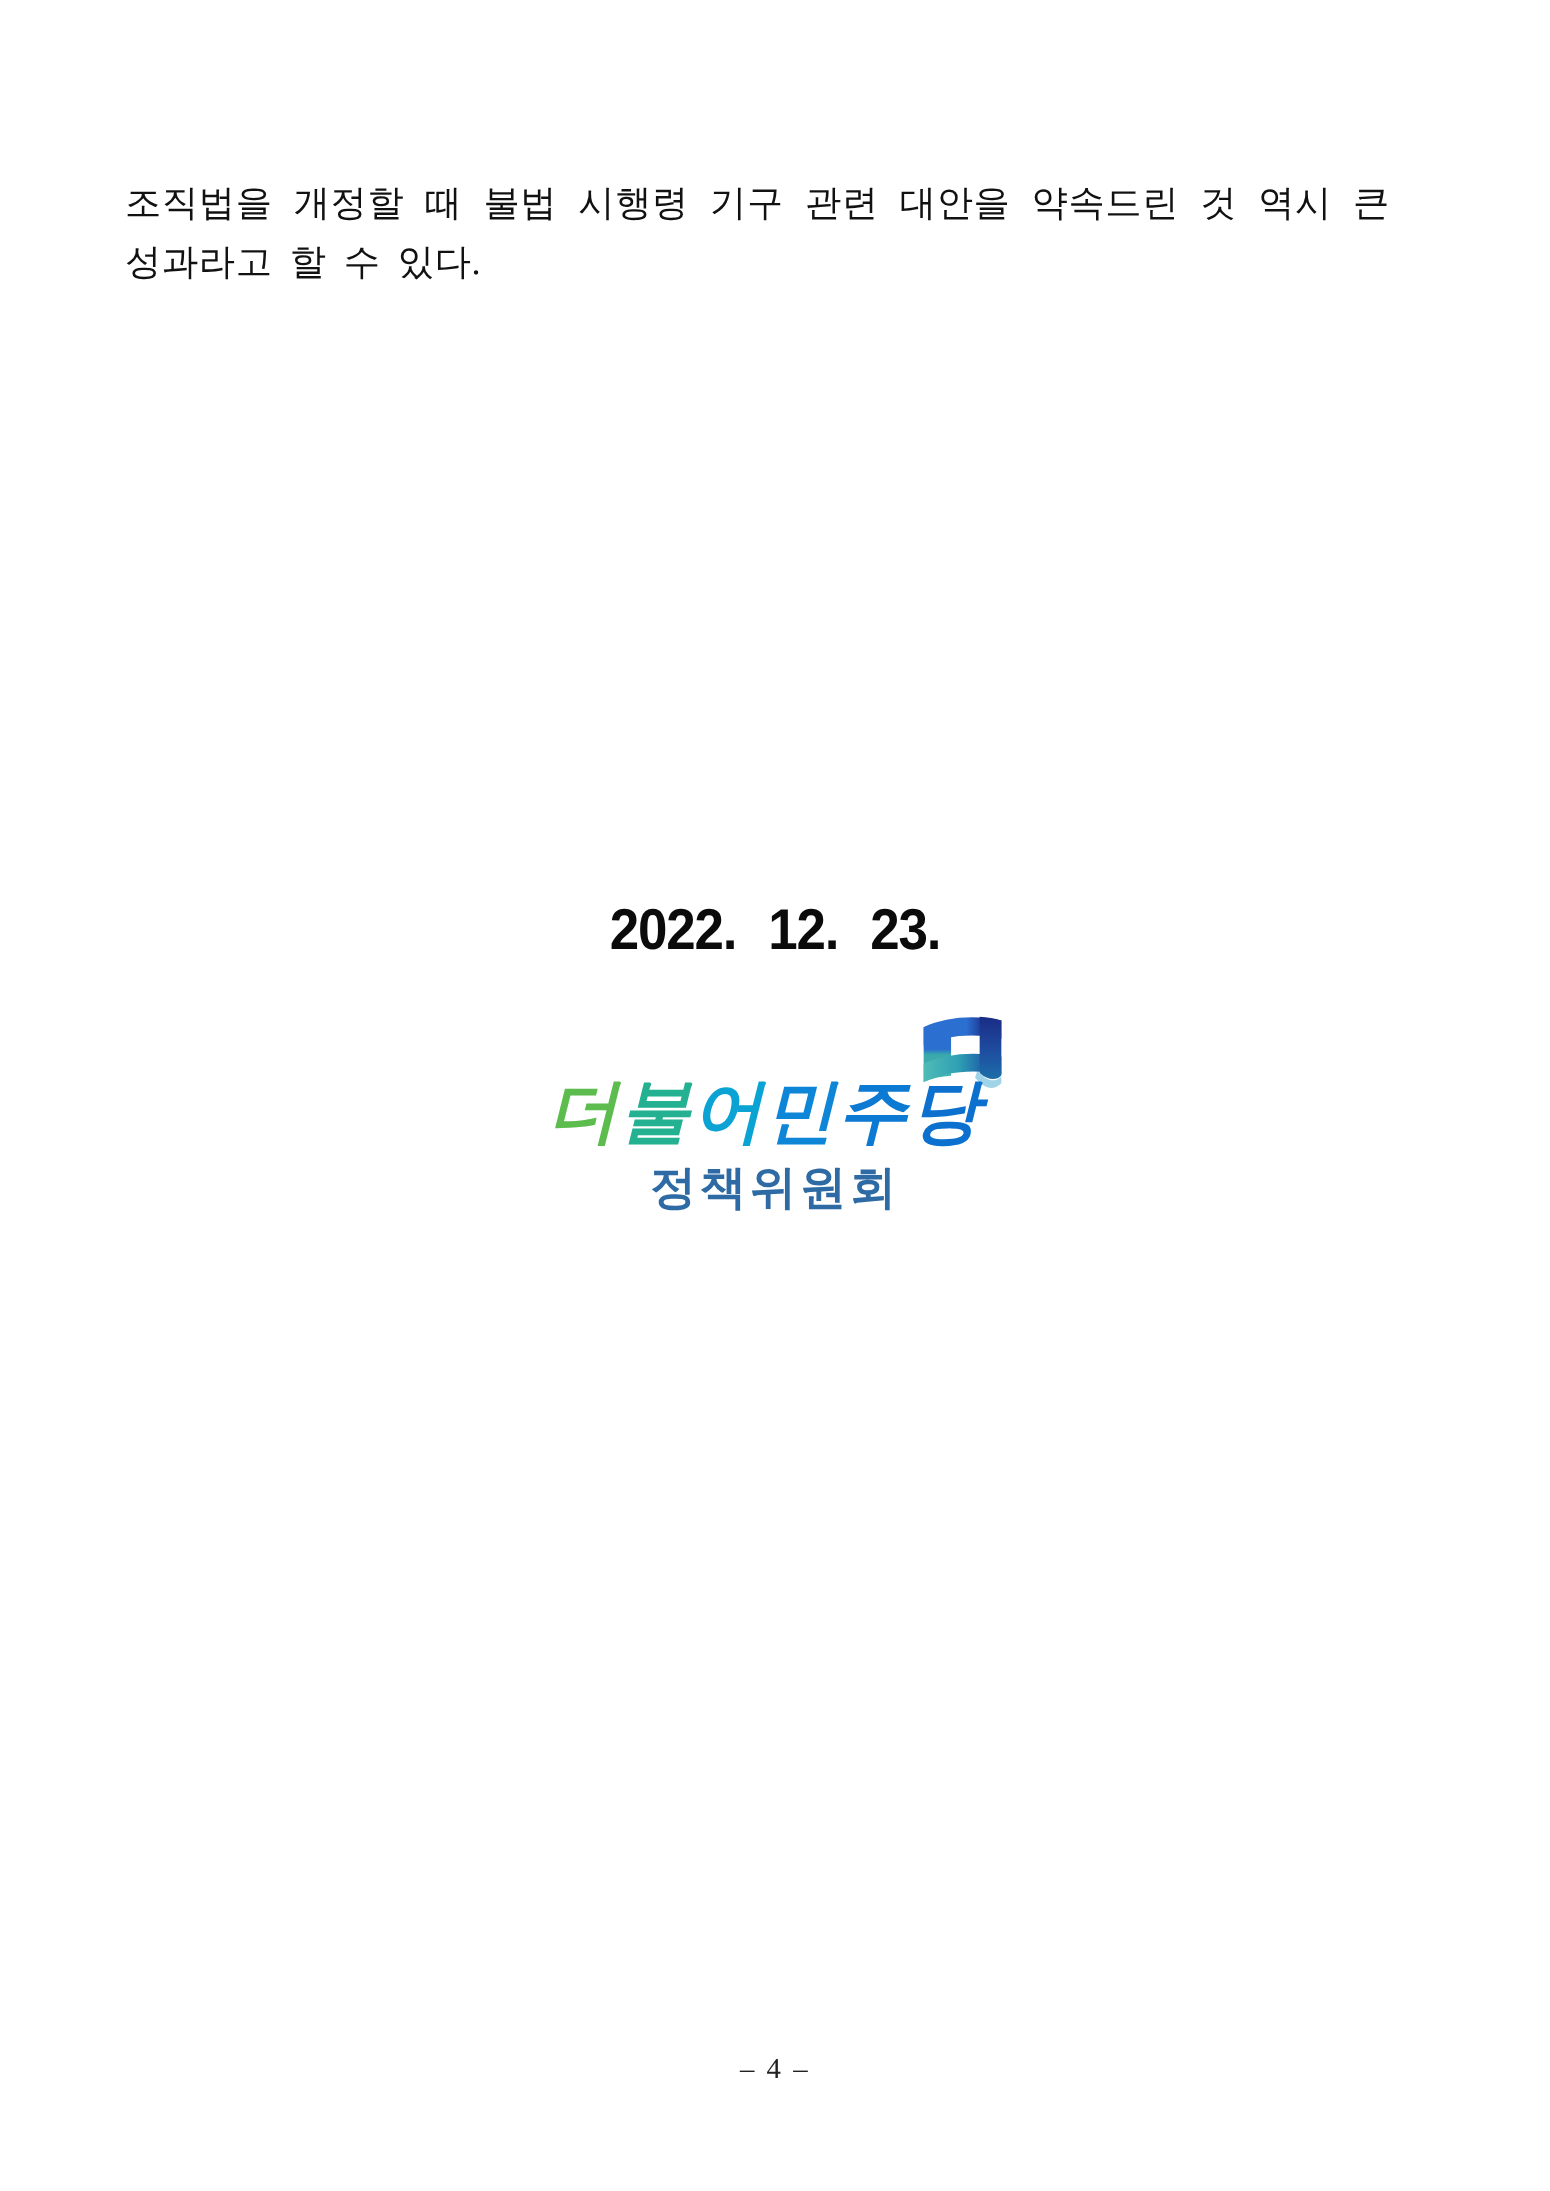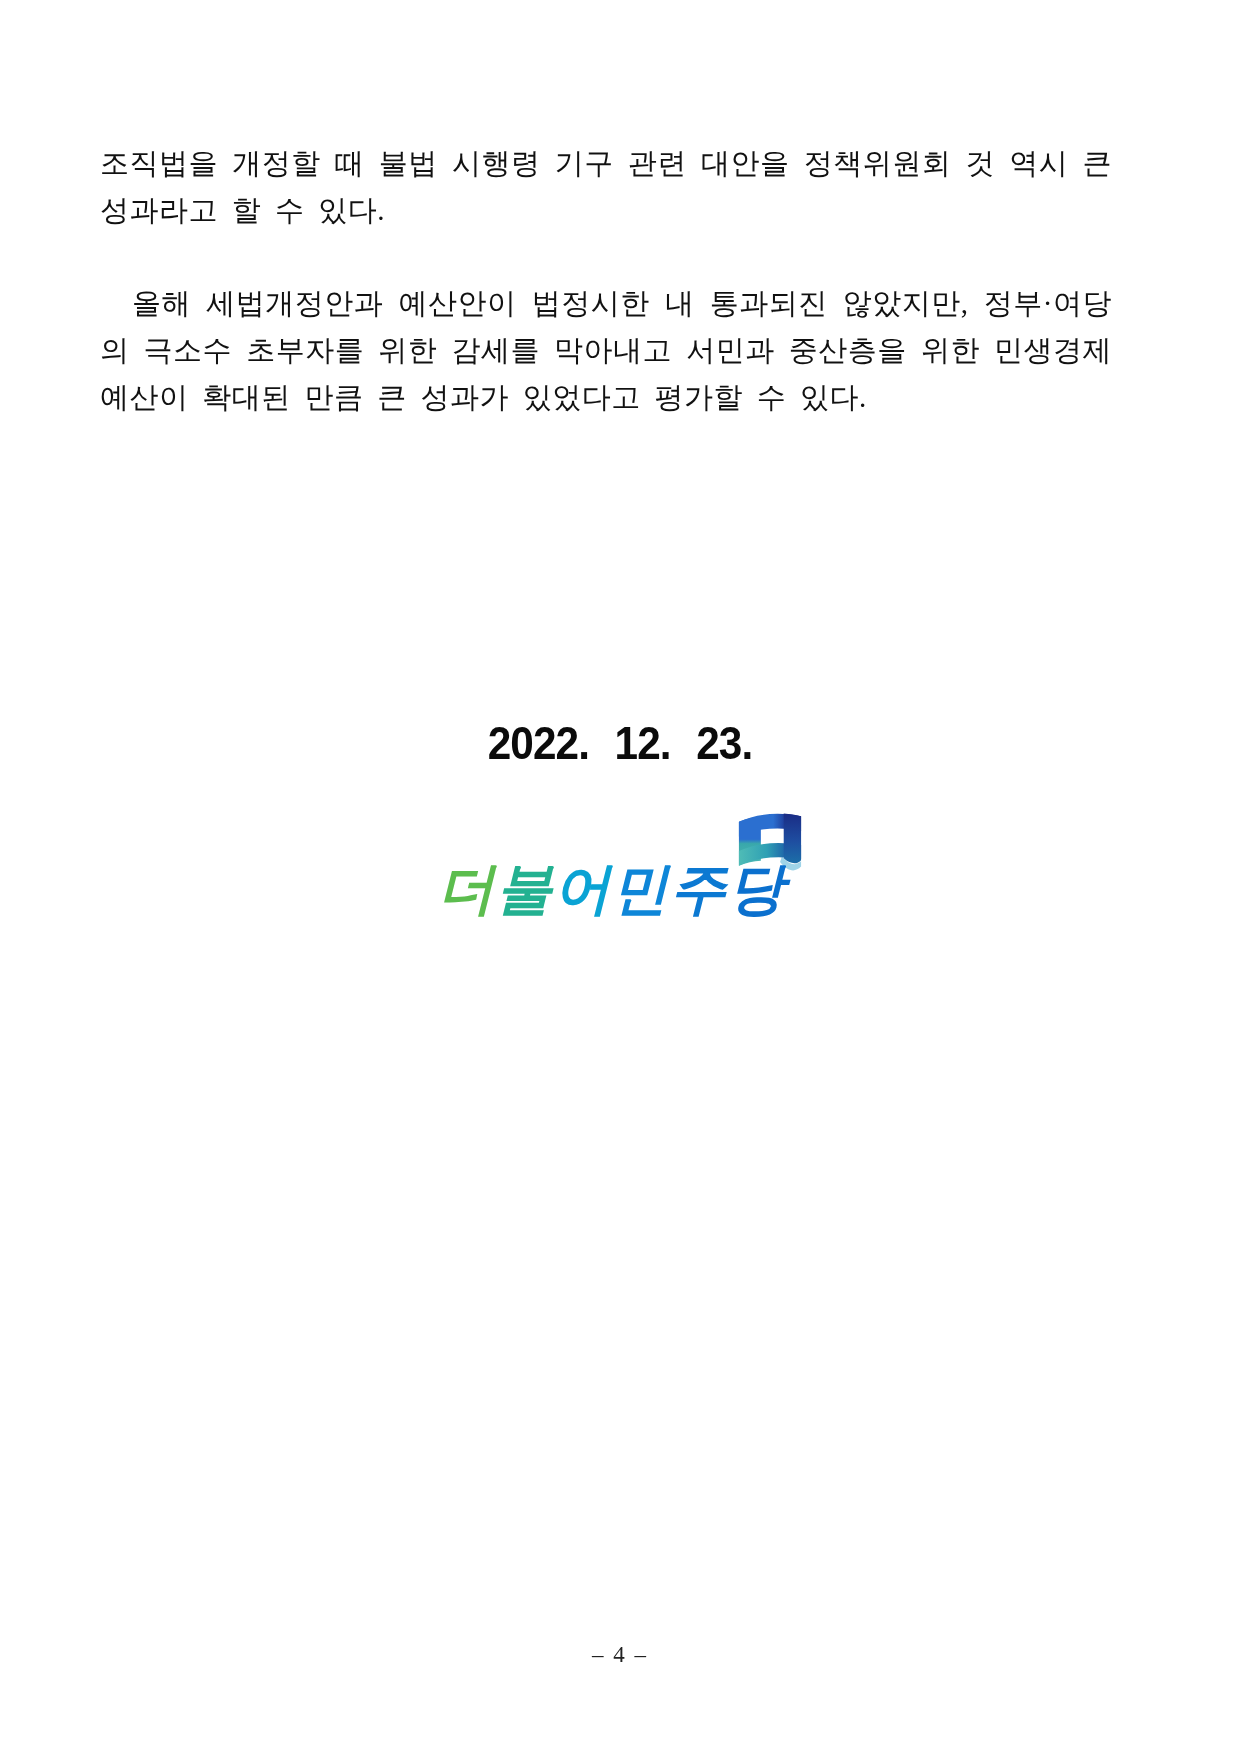--- a/index.html
+++ b/index.html
@@ -96,22 +96,21 @@
     letter-spacing: 2px;
     color: #222222;
   }
 </style>
 </head>
 <body>
 
 <div class="page">
 
   <div class="body-text">
-    <p class="para">조직법을 개정할 때 불법 시행령 기구 관련 대안을 정책위원회 것 역시 큰 성과라고 할 수 있다.</p>
-    <p class="para indent">올해 세법개정안과 예산안이 법정시한 내 통과되진 않았지만, 정부·여당의 극소수 초부자를 위한 감세를 막아내고 서민과 중산층을 위한 민생경제예산이 확대된 만큼 큰 성과가 있었다고 평가할 수 있다.</p>
+    <p class="para">조직법을 개정할 때 불법 시행령 기구 관련 대안을 약속드린 것 역시 큰 성과라고 할 수 있다.</p>
   </div>
 
   <div class="date-line">2022. 12. 23.</div>
 
   <div class="logo-block">
 
     <svg class="flag-icon" viewBox="0 0 70 74" xmlns="http://www.w3.org/2000/svg" aria-hidden="true">
       <defs>
         <linearGradient id="gTop" x1="0" y1="0" x2="1" y2="0">
           <stop offset="0" stop-color="#2B6FD0"></stop>
@@ -146,17 +145,18 @@
 
       <path d="M1,48 C20,39 45,37 69,41.5 L69,57 C45,52.5 20,54.5 1,64 Z" fill="url(#gBottom)"></path>
 
       <path d="M50,6.8 C57,7.2 63,8.2 69,10 L69,58 C65,63 57,62.5 50,56 Z" fill="url(#gRight)"></path>
     </svg>
 
     <div class="wordmark">
       <span style="color: rgb(92, 189, 78);">더</span><span style="color: rgb(35, 177, 145);">불</span><span style="color: rgb(10, 163, 212);">어</span><span style="color: rgb(14, 134, 216);">민</span><span style="color: rgb(12, 121, 210);">주</span><span style="color: rgb(11, 112, 206);">당</span>
     </div>
 
+    <div class="subtitle" style="color: rgb(46, 107, 164);">정책위원회</div>
   </div>
 
   <div class="footer">– 4 –</div>
 
 </div>
 
 </body></html>

